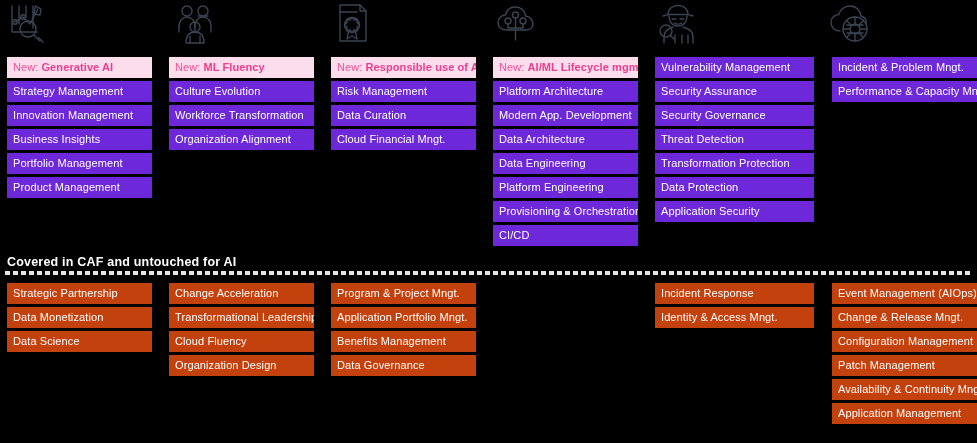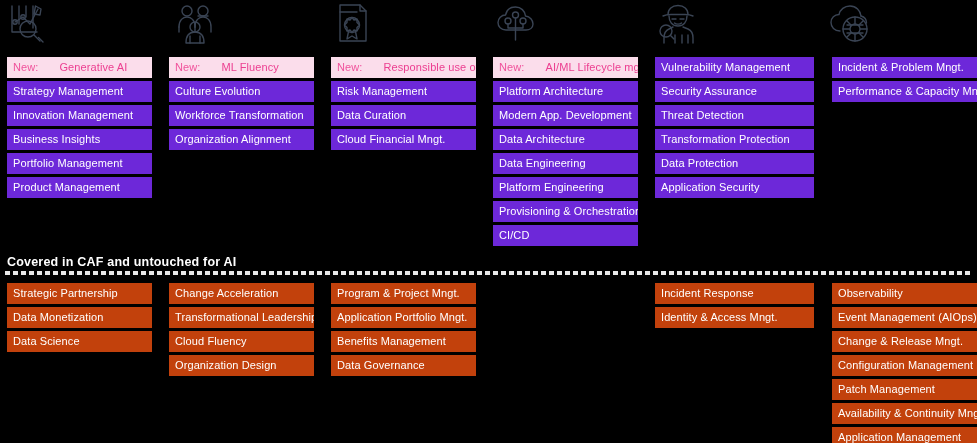--- a/index.html
+++ b/index.html
@@ -21,21 +21,21 @@
     padding-left:6px;
     font-size:11px;
     line-height:11px;
     letter-spacing:0.1px;
     white-space:nowrap;
     overflow:hidden;
   }
   .cell.pink{background:#6d28d9;color:#ffffff;}
   .cell.new{background:#FBDDEB;color:#F0529B;}
   .cell.new .new-word{color:#F0529B;font-weight:400;}
-  .cell.new .new-title{color:#EC3E90;font-weight:normal;margin-left:21px;}
+  .cell.new .new-title{color:#EC3E90;font-weight:bold;margin-left:3px;}
   .cell.grey{background:#c2410c;color:#ffffff;}
 
   
   #caf-heading{
     position:absolute;left:7px;top:255px;
     font-size:12.5px;font-weight:bold;color:#ffffff;letter-spacing:0.2px;
   }
   #caf-divider{
     position:absolute;left:5px;top:271px;width:967px;height:4px;
     background-image:repeating-linear-gradient(to right,#e8e8e8 0px,#e8e8e8 5px,transparent 5px,transparent 8px);
@@ -190,20 +190,23 @@
         </svg>
       </div>
       <div class="stack" style="left: 655px; top: 57px; width: 159px;">
         <div class="cell pink">
           <span>Vulnerability Management</span>
         </div>
         <div class="cell pink">
           <span>Security Assurance</span>
         </div>
         <div class="cell pink">
+          <span>Security Governance</span>
+        </div>
+        <div class="cell pink">
           <span>Threat Detection</span>
         </div>
         <div class="cell pink">
           <span>Transformation Protection</span>
         </div>
         <div class="cell pink">
           <span>Data Protection</span>
         </div>
         <div class="cell pink">
           <span>Application Security</span>
@@ -277,23 +280,20 @@
       <div class="stack bcol" style="left: 655px; top: 283px; width: 159px;">
         <div class="cell grey">
           <span>Incident Response</span>
         </div>
         <div class="cell grey">
           <span>Identity &amp; Access Mngt.</span>
         </div>
       </div>
       <div class="stack bcol" style="left: 832px; top: 283px; width: 145px;">
         <div class="cell grey">
-          <span>Observability</span>
-        </div>
-        <div class="cell grey">
           <span>Event Management (AIOps)</span>
         </div>
         <div class="cell grey">
           <span>Change &amp; Release Mngt.</span>
         </div>
         <div class="cell grey">
           <span>Configuration Management</span>
         </div>
         <div class="cell grey">
           <span>Patch Management</span>

